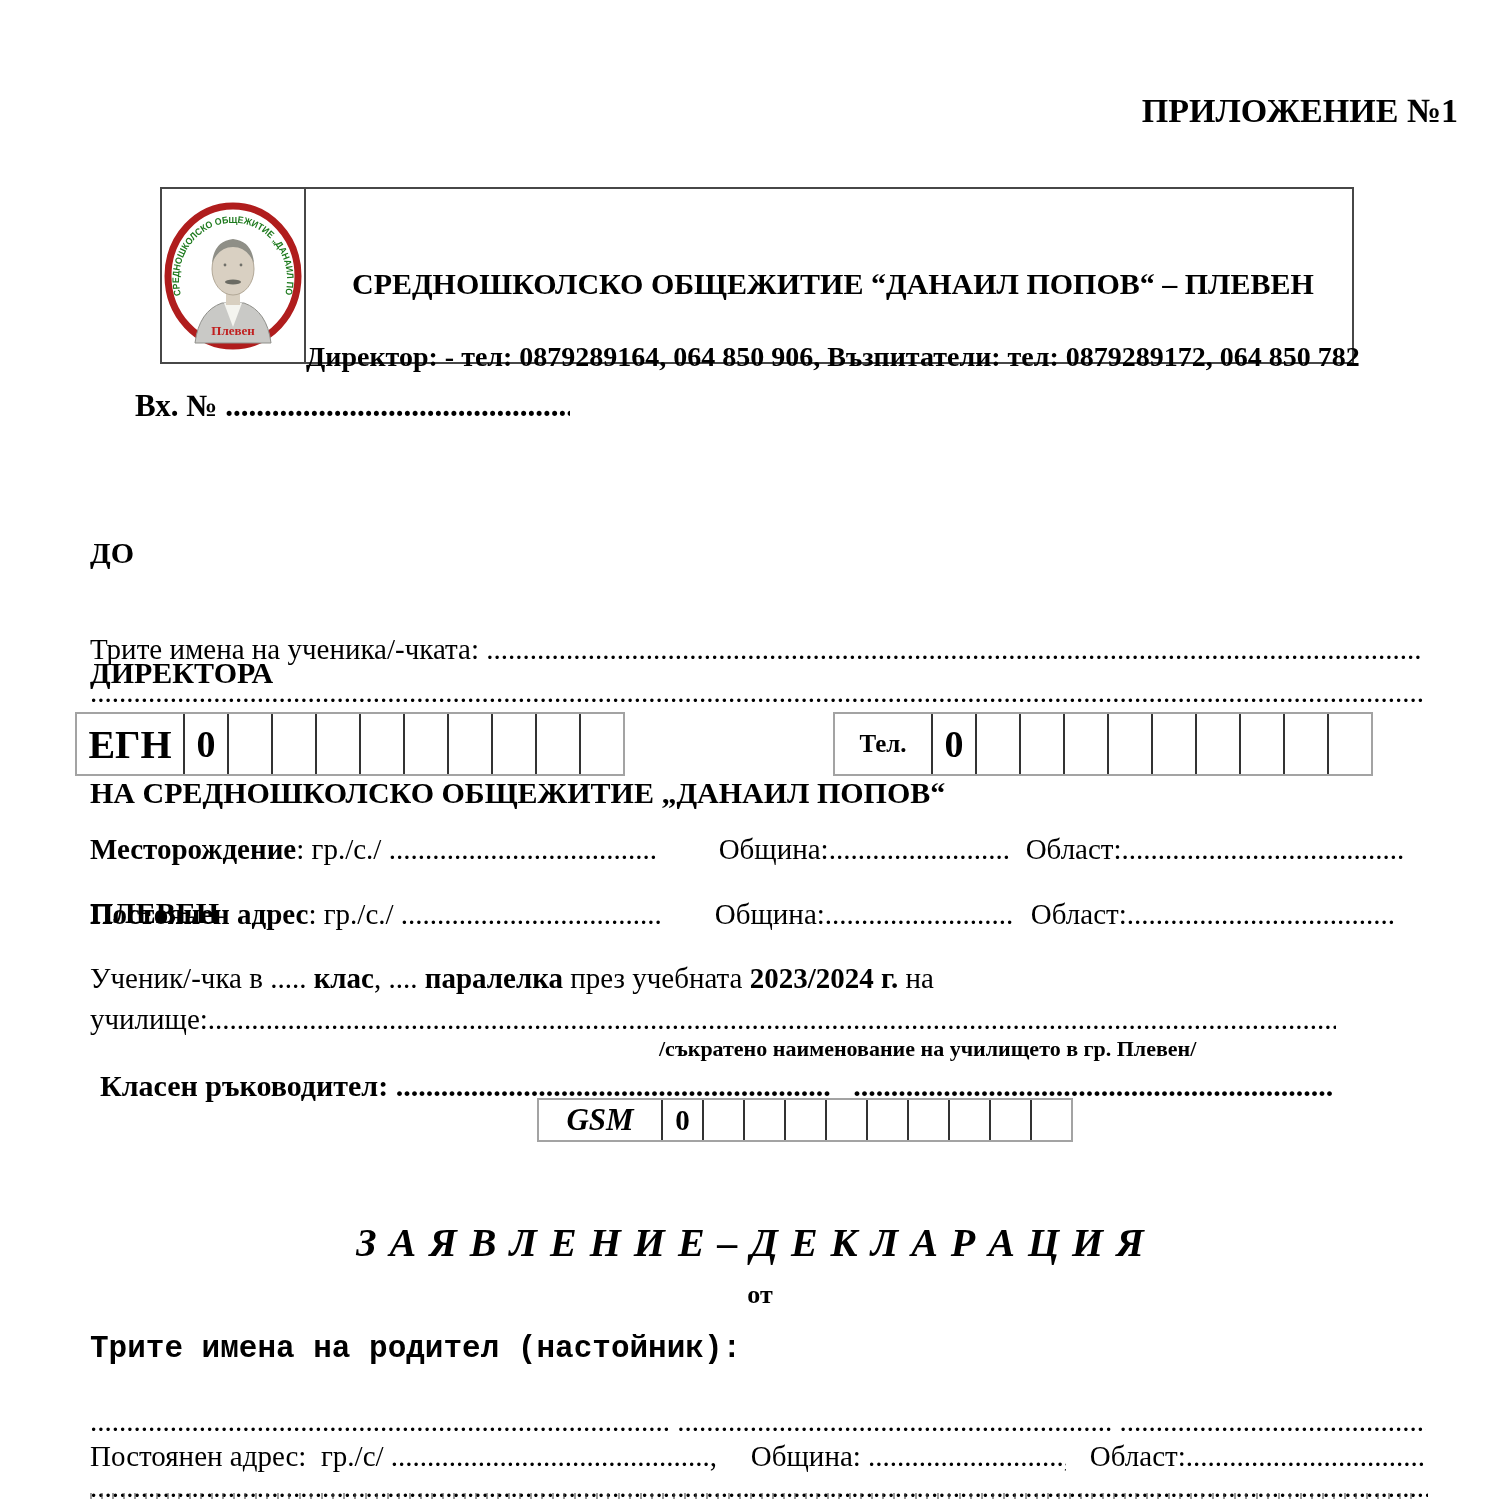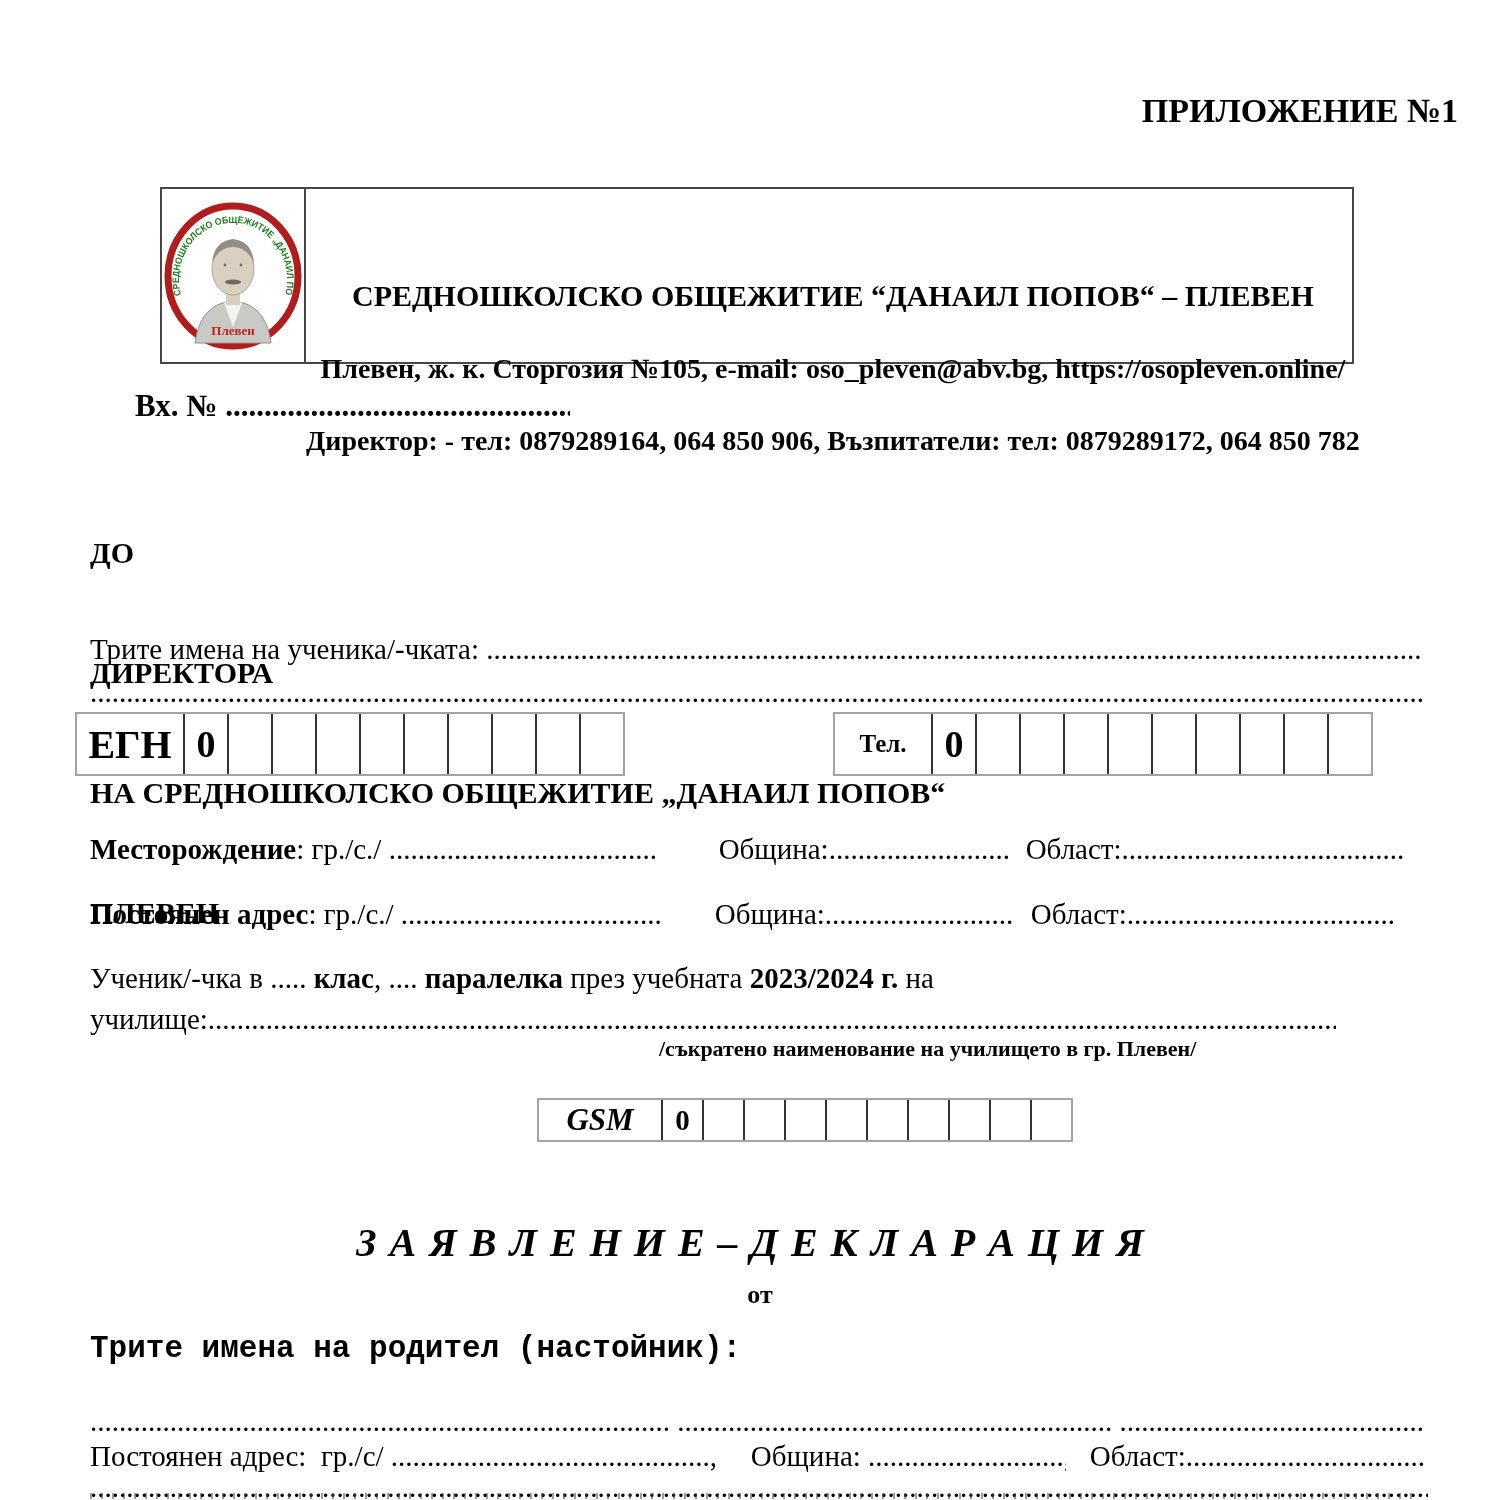--- a/index.html
+++ b/index.html
@@ -15,21 +15,21 @@
   .line { position:absolute; white-space:pre; font-size:29px; overflow:hidden; }
   .dotclip { display:inline-block; overflow:hidden; white-space:pre; vertical-align:bottom; }
 
   .appendix { top:92px; right:42px; font-size:34px; }
 
   
   .letterhead { top:187px; left:160px; width:1194px; height:177px;
     border:2px solid #474747; display:flex; }
   .logo-cell { width:160px; border-right:2px solid #474747;
     display:flex; align-items:center; justify-content:center; }
-  .lh-text { flex:1; text-align:center; padding-top:40px;margin-top:12px; }
+  .lh-text { flex:1; text-align:center; padding-top:40px; }
   .lh1 { font-size:30px; line-height:38px; }
   .lh2 { font-size:28px; line-height:36px; }
 
   .entry { top:388px; left:135px; font-size:31px; width:480px; }
   .entry .dotclip { width:345px; }
 
   .addressee { top:453px; left:90px; font-size:30px; line-height:40px; font-weight:700; }
 
   .name1 { top:633px; left:90px; width:1332px; }
   .name2 { top:676px; left:90px; width:1334px; }
@@ -115,21 +115,20 @@
           <path d="M 50 62 Q 52 40 71 38 Q 90 40 92 62 Q 85 46 71 46 Q 57 46 50 62 Z" fill="#8f8f87"></path>
           <ellipse cx="71" cy="81" rx="8" ry="2.6" fill="#6b6b63"></ellipse>
           <circle cx="63" cy="64" r="1.4" fill="#70706a"></circle>
           <circle cx="79" cy="64" r="1.4" fill="#70706a"></circle>
         </g>
         <text x="71" y="134" text-anchor="middle" font-size="13" font-weight="bold" fill="#c02020">Плевен</text>
       </svg>
     </div>
     <div class="lh-text">
       <div class="lh1 b">СРЕДНОШКОЛСКО ОБЩЕЖИТИЕ “ДАНАИЛ ПОПОВ“ – ПЛЕВЕН</div>
-      <div class="lh2 b">Плевен, ж. к. Сторгозия №105, e-mail: oso_pleven@abv.bg, https://osopleven.online/</div>
       <div class="lh2 b">Директор: - тел: 0879289164, 064 850 906, Възпитатели: тел: 0879289172, 064 850 782</div>
     </div>
   </div>
 
   <div class="abs entry b"><span>Вх. № </span><span class="dotclip">...............................................</span></div>
 
   <div class="abs addressee">
     <div>ДО</div>
     <div>ДИРЕКТОРА</div>
     <div>НА СРЕДНОШКОЛСКО ОБЩЕЖИТИЕ „ДАНАИЛ ПОПОВ“</div>
@@ -170,20 +169,21 @@
   <div class="line birthplace"><span class="b">Месторождение</span><span>: гр./с./ </span><span class="dotclip dots-place">.....................................</span><span class="mun-gap">Община:</span><span class="dotclip dots-mun">.........................</span><span class="obl-gap">Област:</span><span class="dotclip dots-obl">.......................................</span></div>
 
   <div class="line permaddr"><span class="b">Постоянен адрес</span><span>: гр./с./ </span><span class="dotclip dots-place">....................................</span><span class="mun-gap">Община:</span><span class="dotclip dots-mun">..........................</span><span class="obl-gap">Област:</span><span class="dotclip dots-obl">.....................................</span></div>
 
   <div class="line classline"><span>Ученик/-чка в ..... </span><span class="b">клас</span><span>, .... </span><span class="b">паралелка</span><span> през учебната </span><span class="b">2023/2024 г.</span><span> на</span></div>
 
   <div class="line schoolline"><span>училище:</span><span class="dotclip">................................................................................................................................................................................</span></div>
 
   <div class="abs schoolnote b">/съкратено наименование на училището в гр. Плевен/</div>
 
+  <div class="line teacher"><span>Класен ръководител: </span><span class="dotclip">..........................................................   ................................................................</span></div>
 
   <div class="digit-table gsm">
     <div class="lbl">GSM</div>
     <div class="cell">0</div>
     <div class="cell"></div>
     <div class="cell"></div>
     <div class="cell"></div>
     <div class="cell"></div>
     <div class="cell"></div>
     <div class="cell"></div>

